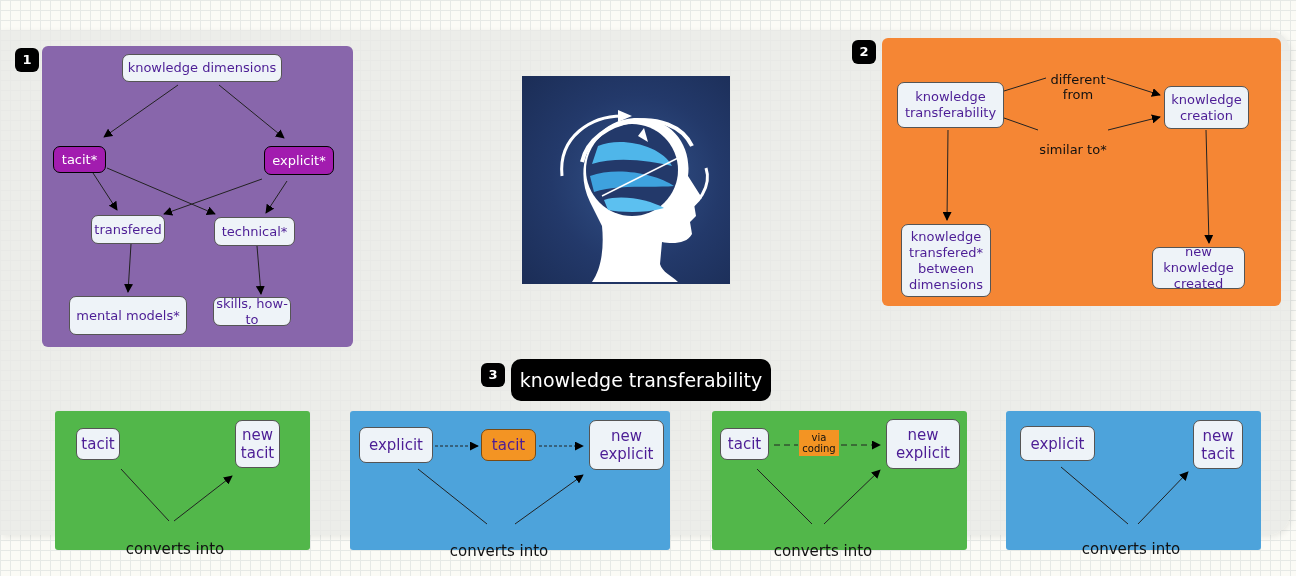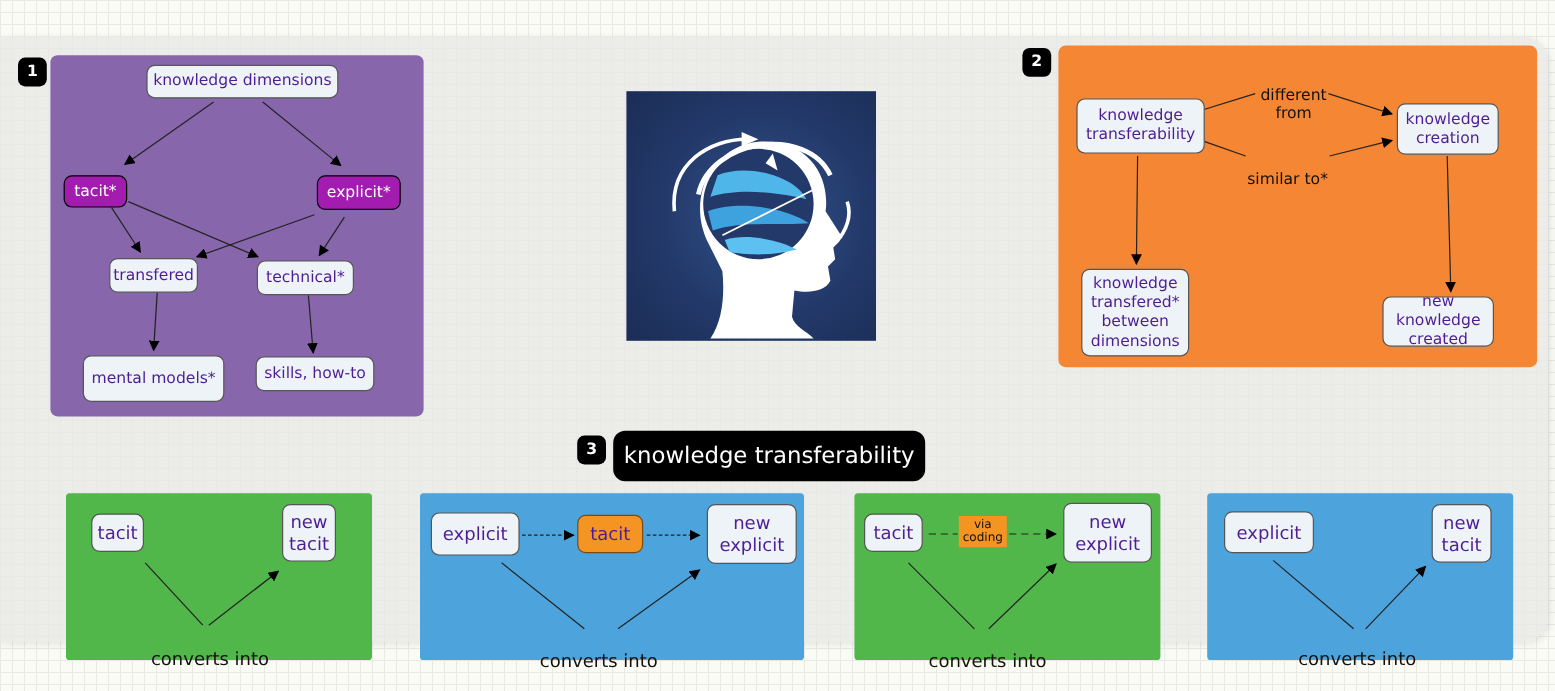--- a/index.html
+++ b/index.html
@@ -116,21 +116,21 @@
     <line x1="1138" y1="524" x2="1188" y2="472" marker-end="url(#ah)"></line>
   </g>
 </svg>
 
 <div class="node" style="left:122px;top:54px;width:160px;height:28px;">knowledge dimensions</div>
 <div class="node dark" style="left:53px;top:146px;width:53px;height:27px;">tacit*</div>
 <div class="node dark" style="left:264px;top:146px;width:70px;height:29px;">explicit*</div>
 <div class="node" style="left:91px;top:215px;width:74px;height:29px;">transfered</div>
 <div class="node" style="left:214px;top:217px;width:81px;height:29px;">technical*</div>
 <div class="node" style="left:69px;top:296px;width:118px;height:39px;">mental models*</div>
-<div class="node" style="left:213px;top:297px;width:99px;height:29px;">skills, how-to</div>
+<div class="node" style="left:213px;top:297px;width:78px;height:29px;">skills, how-to</div>
 
 <div class="node" style="left:897px;top:82px;width:107px;height:46px;white-space:pre-line;">knowledge
 transferability</div>
 <div class="node" style="left:1164px;top:86px;width:85px;height:43px;white-space:pre-line;">knowledge
 creation</div>
 <div class="node" style="left:901px;top:224px;width:90px;height:73px;white-space:pre-line;">knowledge
 transfered*
 between
 dimensions</div>
 <div class="node" style="left:1152px;top:247px;width:93px;height:42px;white-space:pre-line;">new knowledge

